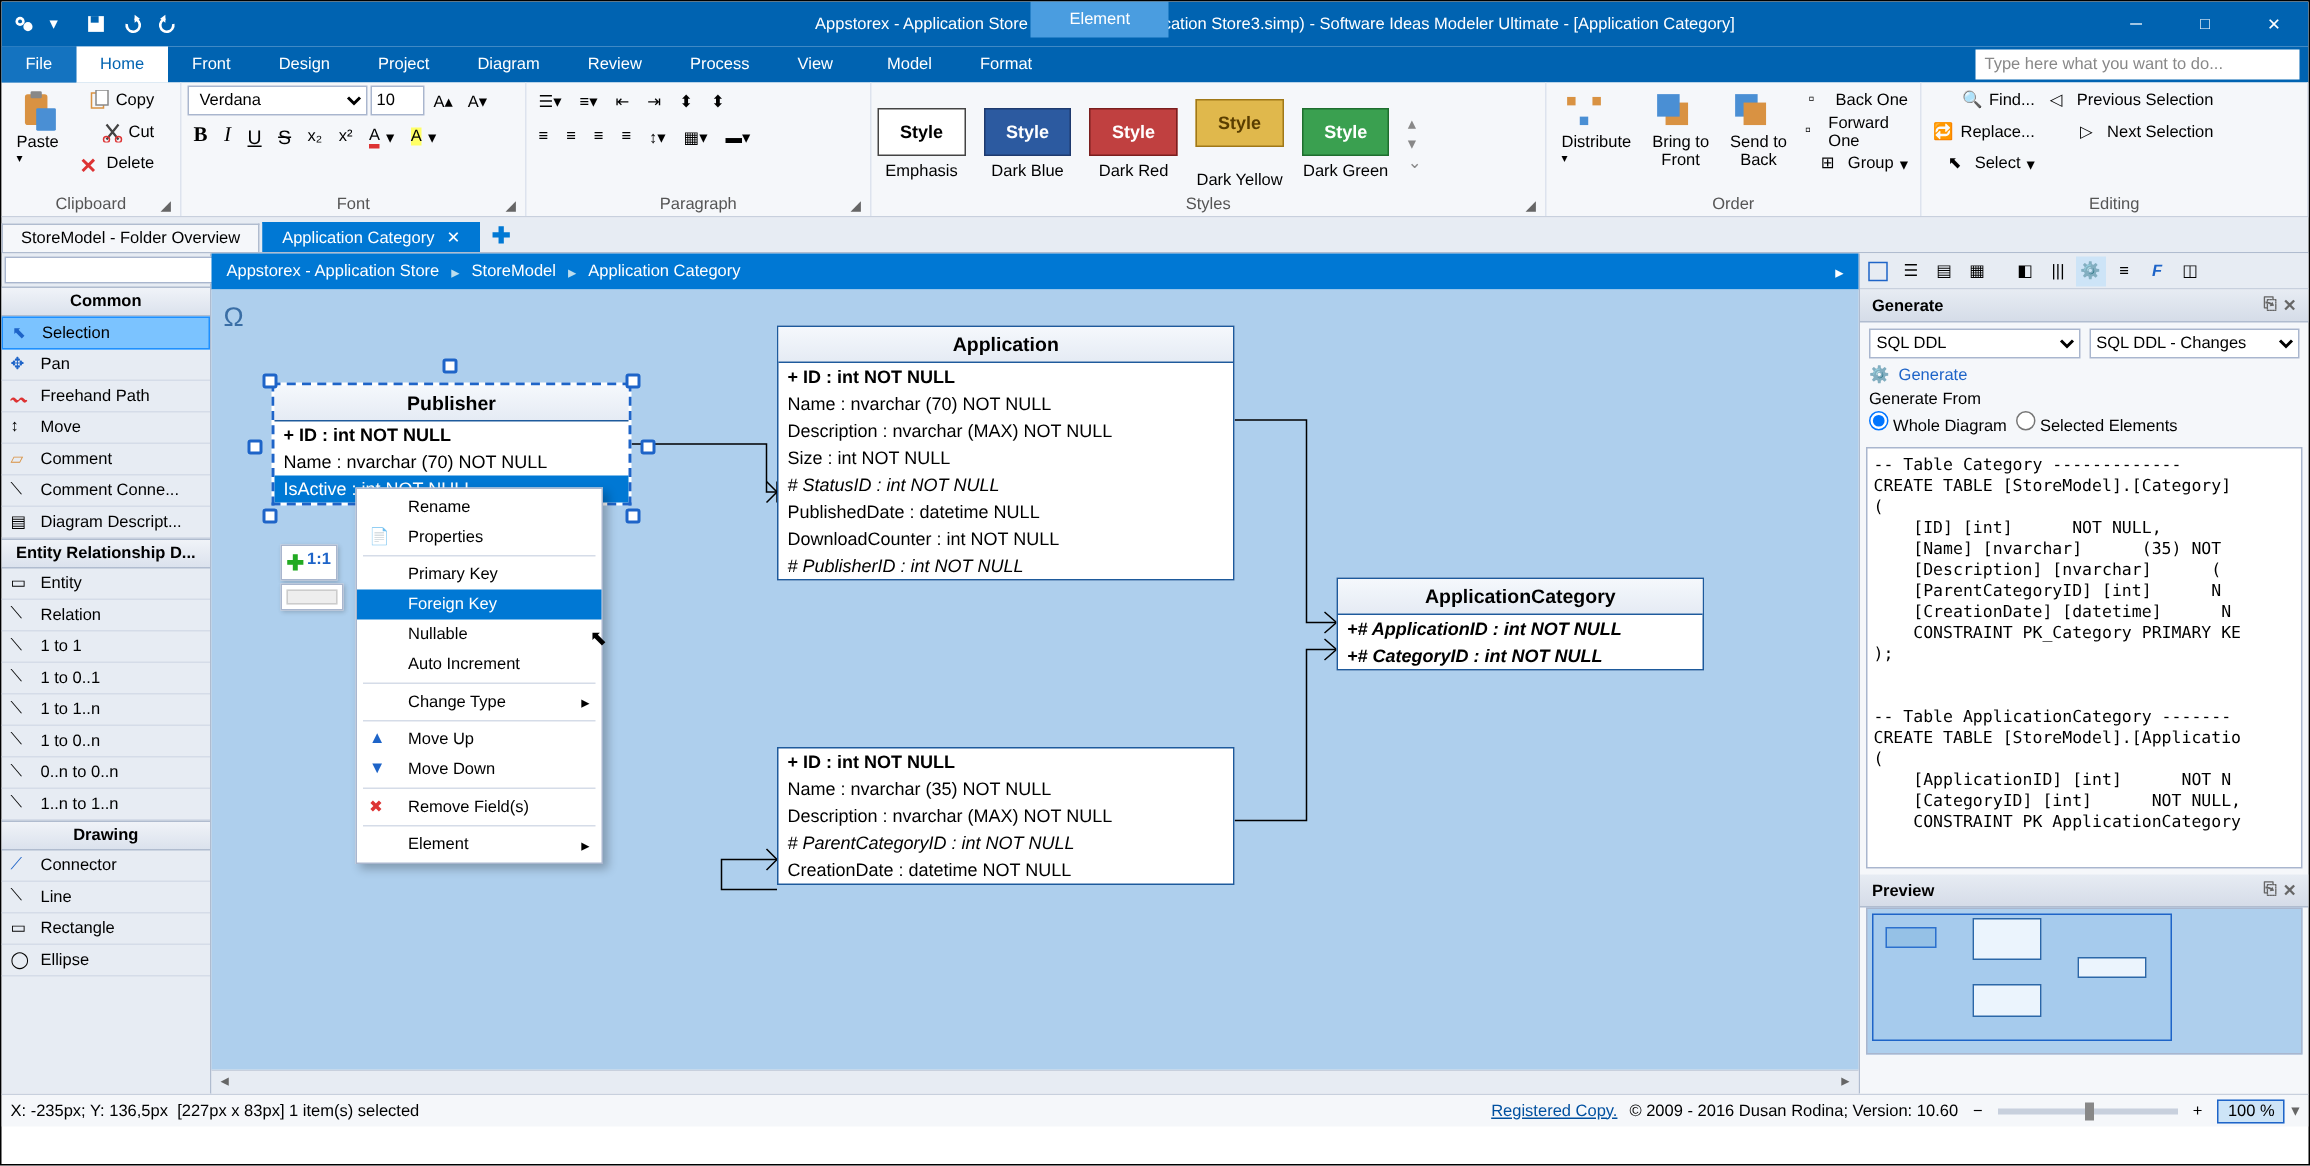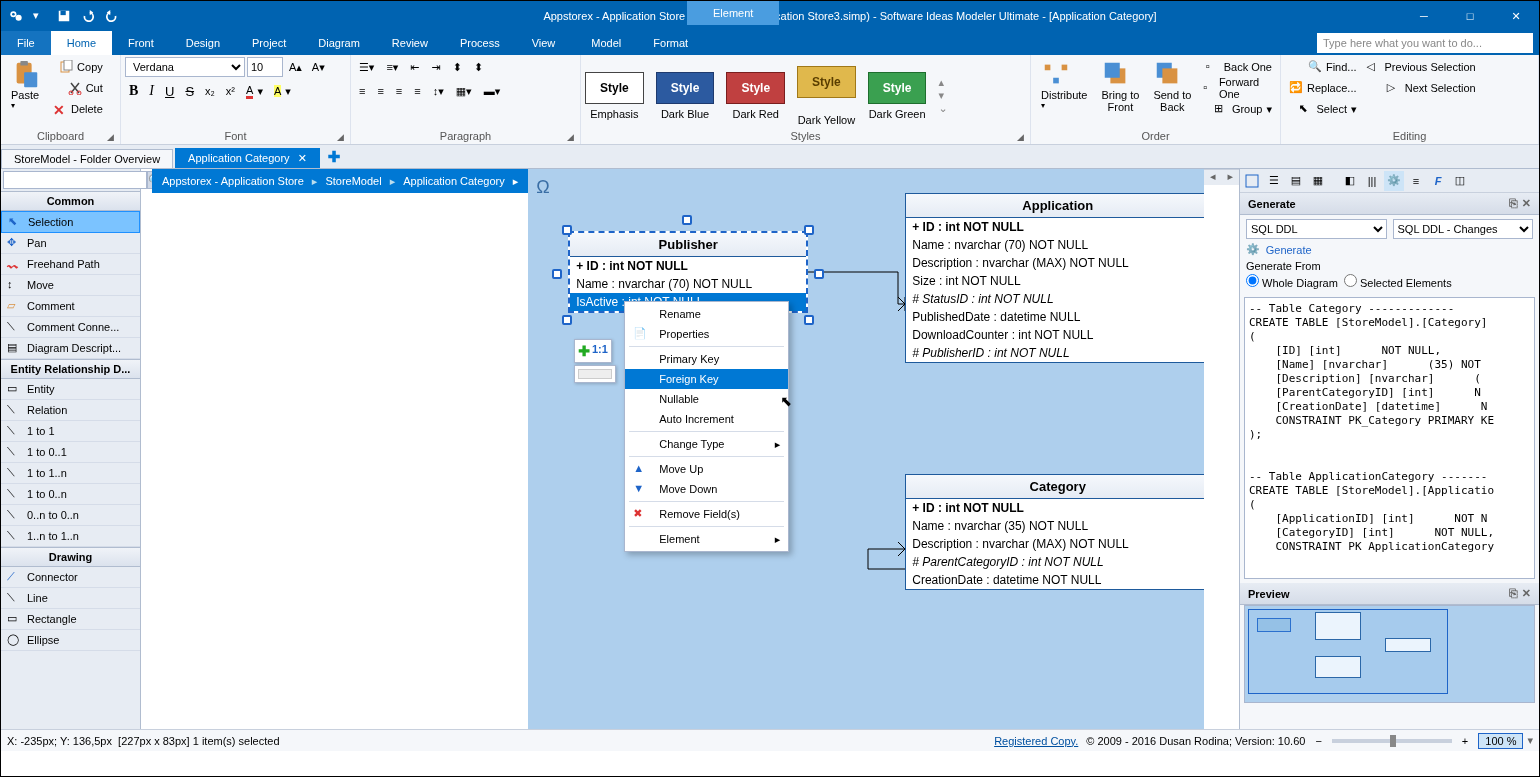--- a/index.html
+++ b/index.html
@@ -37,21 +37,21 @@
 .addtab{padding:2px 6px;color:#0078d4;font-weight:bold;font-size:15px;}
 .main{display:flex;height:560px;}
 .leftpanel{width:140px;background:#e7ecf3;border-right:1px solid #b0bccf;display:flex;flex-direction:column;}
 .searchrow{display:flex;padding:2px;}
 .searchrow input{flex:1;height:18px;border:1px solid #a9b6ce;}
 .searchrow .mag{width:18px;height:18px;background:#d0d8e6;border:1px solid #a9b6ce;text-align:center;line-height:16px;}
 .cathdr{background:linear-gradient(#f0f3f8,#dbe2ed);text-align:center;font-weight:bold;padding:3px 0;border-bottom:1px solid #b0bccf;border-top:1px solid #b0bccf;}
 .toolitem{display:flex;align-items:center;gap:6px;padding:3px 6px;border-bottom:1px solid #d5dce8;cursor:pointer;}
 .toolitem.sel{background:#7bc3ff;border:1px solid #1e90ff;}
 .toolitem .ic{width:14px;height:14px;flex-shrink:0;}
-.canvaswrap{flex:1;display:flex;flex-direction:row;position:relative;margin-left:11px;}
+.canvaswrap{flex:1;display:flex;flex-direction:column;position:relative;}
 .breadcrumb{height:24px;background:#0078d4;color:#fff;display:flex;align-items:center;padding:0 10px;gap:8px;}
 .breadcrumb .sep{color:#bde;}
 .canvas{flex:1;background:#aecfed;position:relative;overflow:hidden;}
 .entity{position:absolute;background:#fff;border:1px solid #1e5a9c;}
 .entity .ehdr{background:linear-gradient(#f5f8fc,#e5ebf4);font-weight:bold;text-align:center;padding:4px 0;border-bottom:1px solid #1e5a9c;font-size:13px;}
 .entity .erow{padding:2px 6px;font-size:12px;}
 .entity .erow.pk{font-weight:bold;}
 .entity .erow.fk{font-style:italic;}
 .entity.selected{border:2px dashed #1e64c8;}
 .selhandle{position:absolute;width:10px;height:10px;background:#fff;border:2px solid #1e64c8;border-radius:2px;}
@@ -463,21 +463,20 @@
         <div class="erow fk"># PublisherID : int NOT NULL</div>
       </div>
 
       <div class="entity" style="left:750px;top:192px;width:245px">
         <div class="ehdr">ApplicationCategory</div>
         <div class="erow pk fk" style="font-weight:bold;font-style:italic">+# ApplicationID : int NOT NULL</div>
         <div class="erow pk fk" style="font-weight:bold;font-style:italic">+# CategoryID : int NOT NULL</div>
       </div>
 
       <div class="entity" style="left:377px;top:305px;width:305px">
-        <div class="ehdr">Category</div>
         <div class="erow pk">+ ID : int NOT NULL</div>
         <div class="erow">Name : nvarchar (35)  NOT NULL</div>
         <div class="erow">Description : nvarchar (MAX)  NOT NULL</div>
         <div class="erow fk"># ParentCategoryID : int NOT NULL</div>
         <div class="erow">CreationDate : datetime NOT NULL</div>
       </div>
 
       <div class="ctxmenu" style="left:96px;top:132px">
         <div class="mitem">Rename</div>
         <div class="mitem"><span class="micon">📄</span><span>Properties</span></div>

